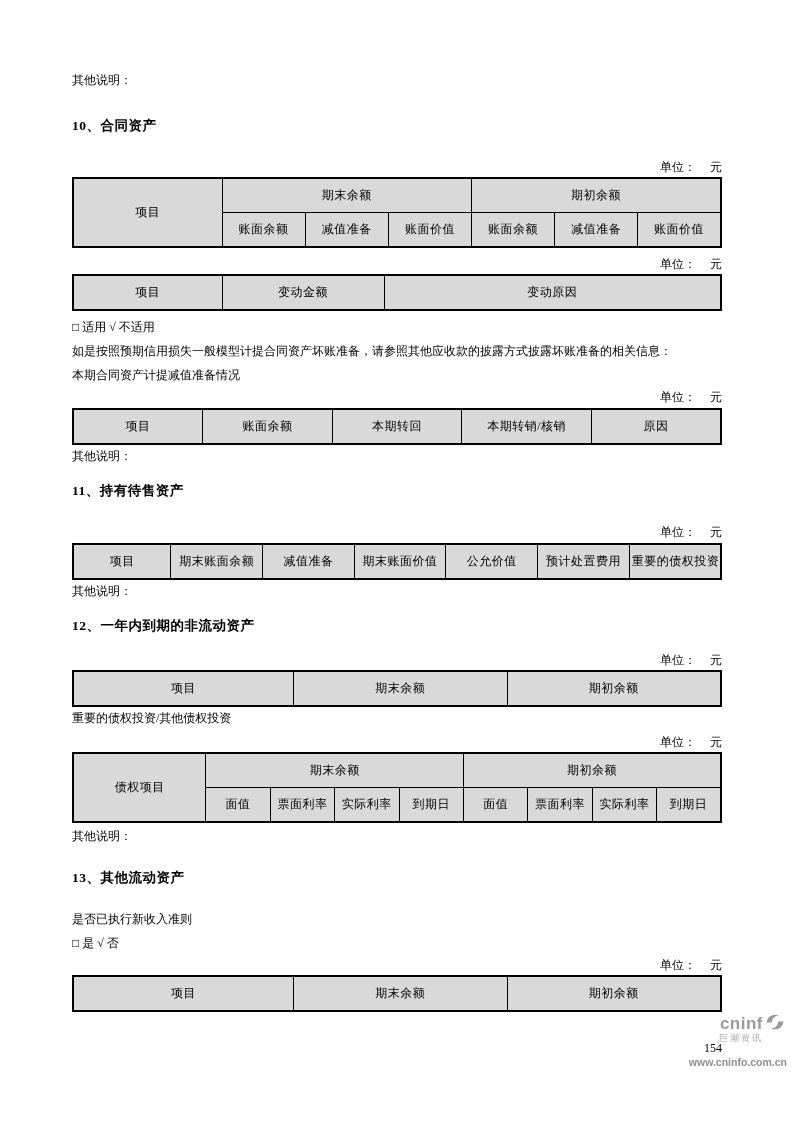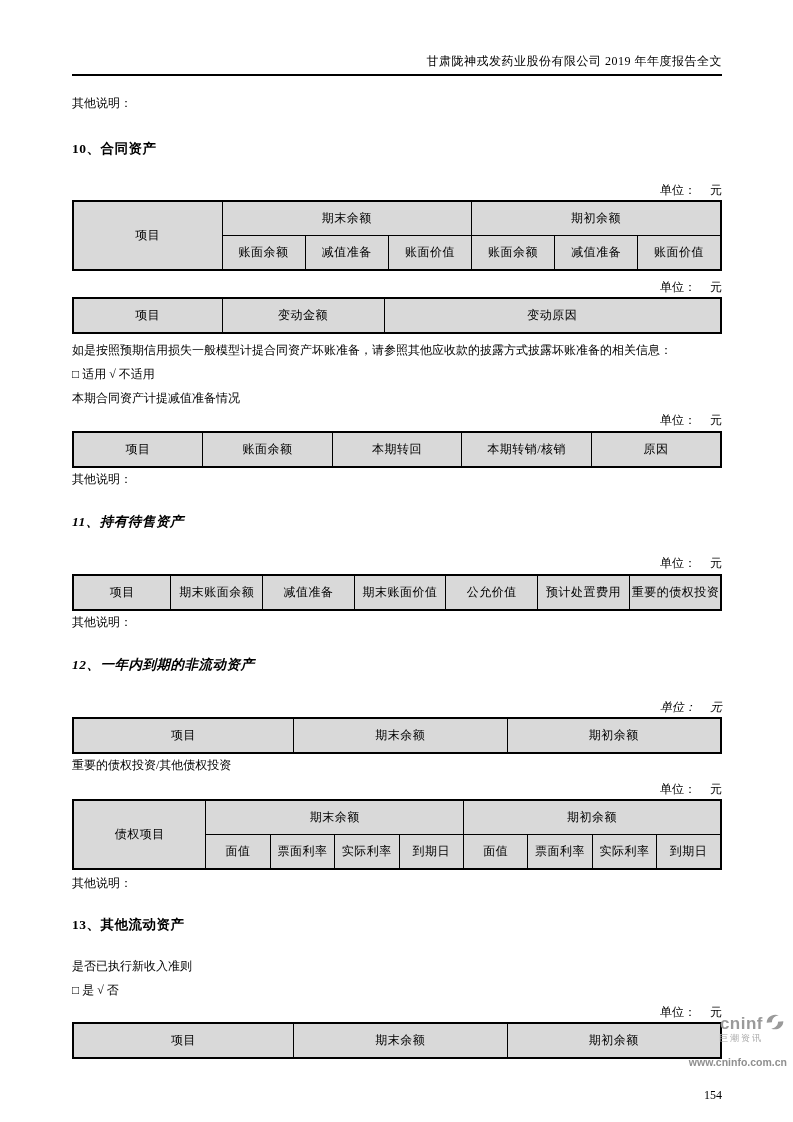--- a/index.html
+++ b/index.html
@@ -48,21 +48,21 @@
     height: 27px;
     padding: 8px 2px;
     letter-spacing: 0.5px;
     overflow: hidden;
     white-space: nowrap;
   }
   .m-rule-to-notes { margin-top: 19px; }
   .mt2 { margin-top: 2px; }  .mt3 { margin-top: 3px; }
   .mt5 { margin-top: 5px; }  .mt6 { margin-top: 6px; }
   .mt8 { margin-top: 8px; }  .mt25 { margin-top: 25px; }
-  .mt26 { margin-top: 26px; font-style: italic; } .mt28 { margin-top: 28px; }
+  .mt26 { margin-top: 18px; } .mt28 { margin-top: 28px; }
   .mt29 { margin-top: 29px; }
   .page-number { text-align: right; line-height: 16px; }
   .cninfo-logo {
     position: absolute;
     right: 6px;
     top: 1012px;
     width: 120px;
     text-align: right;
     color: #9e9e9e;
     font-family: "Liberation Sans", "DejaVu Sans", sans-serif;
@@ -73,21 +73,20 @@
   .logo-mark { width: 20px; height: 20px; }
   .logo-cn { font-size: 9px; letter-spacing: 2px; margin-top: 2px; padding-right: 24px; color: #a8a8a8; }
   .logo-url { font-size: 10.5px; margin-top: 14px; color: #8f8f8f; font-weight: bold; }
 </style>
 </head>
 <body>
 
 <div class="page">
   <div class="content">
 
-    <div class="doc-header">甘肃陇神戎发药业股份有限公司 2019 年年度报告全文</div>
 
     <div class="text-line m-rule-to-notes">其他说明：</div>
 
     <div class="section-heading mt29">10、合同资产</div>
 
     <div class="unit-line mt25">
       <span>单位：</span><span class="unit-value">元</span>
     </div>
 
     <table class="doc-table mt2">
@@ -130,23 +129,23 @@
         </colgroup>
       <tbody>
           <tr>
         <th>项目</th>
         <th>变动金额</th>
         <th>变动原因</th>
       </tr>
     </tbody>
       </table>
 
+    <div class="text-line mt8">□ 适用 √ 不适用</div>
+
     <div class="text-line mt8">如是按照预期信用损失一般模型计提合同资产坏账准备，请参照其他应收款的披露方式披露坏账准备的相关信息：</div>
-
-    <div class="text-line mt8">□ 适用 √ 不适用</div>
 
     <div class="text-line mt8">本期合同资产计提减值准备情况</div>
 
     <div class="unit-line mt6">
       <span>单位：</span><span class="unit-value">元</span>
     </div>
 
     <table class="doc-table mt3">
       <colgroup>
           <col style="width:20%">

